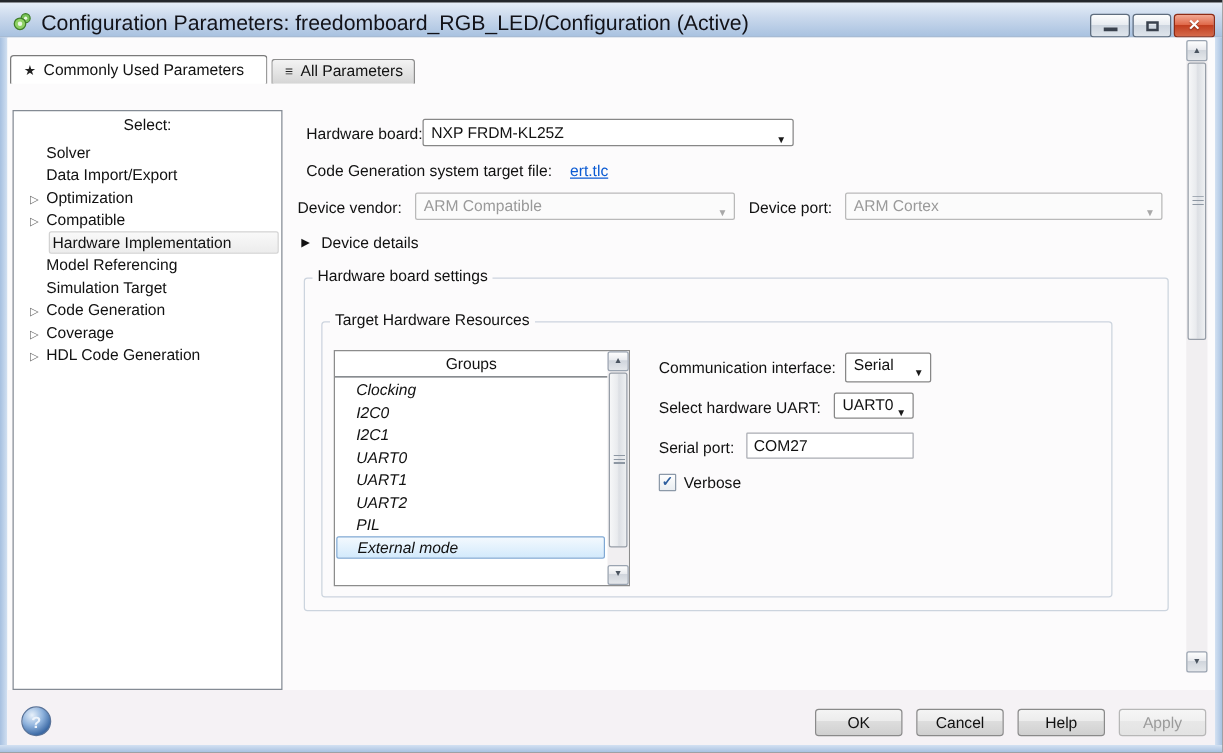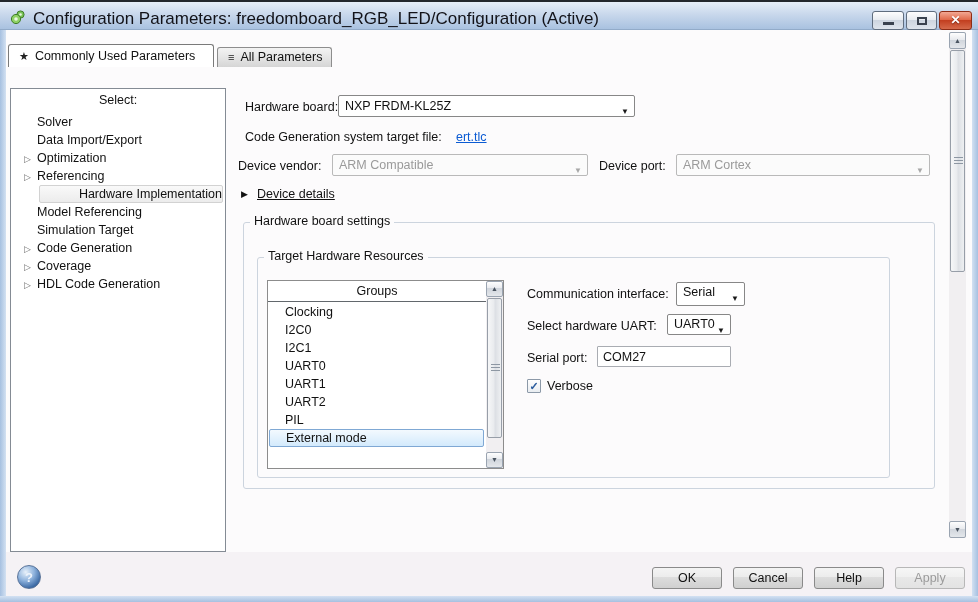--- a/index.html
+++ b/index.html
@@ -45,21 +45,21 @@
   
   .sidebar{position:absolute;left:10px;top:88px;width:216px;height:464px;
     background:#fff;border:1px solid #848b94;}
   .tree-header{height:22px;line-height:22px;text-align:center;font-size:12.5px;color:#111;}
   .tree{list-style:none;margin:2px 0 0 0;padding:0;font-size:12.5px;color:#111;}
   .tree li{position:relative;height:18px;line-height:18px;white-space:nowrap;}
   .tree .tw{display:inline-block;width:13px;margin-left:13px;font-size:9px;color:#6f6f6f;
     text-align:left;}
   .tree li.noexp .tw{visibility:hidden;}
   .tree li.sel{background:linear-gradient(#f9f9f9,#ececec);border:1px solid #d2d2d2;
-    border-radius:2px;margin:0 2px 0 28px;line-height:16px;text-align:right;}
+    border-radius:2px;margin:0 2px 0 28px;line-height:16px;}
   .tree li.sel .lb{padding-left:2px;}
 
   
   .lbl{position:absolute;font-size:12.5px;color:#111;white-space:nowrap;}
   .cb{position:absolute;height:22px;background:#fff;border:1px solid #878787;border-radius:2px;
     font-size:12.5px;color:#111;line-height:20px;padding:0 18px 0 6px;white-space:nowrap;}
   .cb .arr{position:absolute;right:5px;top:6px;font-size:8px;color:#1a1a1a;}
   .cb.dis{background:#fbfbfb;border-color:#b9b9b9;color:#9a9a9a;}
   .cb.dis .arr{color:#a8a8a8;}
   .link{position:absolute;font-size:12.5px;color:#0b5bd3;text-decoration:underline;cursor:pointer;}
@@ -68,21 +68,21 @@
   .groupbox{position:absolute;border:1px solid #ccd4de;border-radius:3px;}
   .gb-label{position:absolute;font-size:12.5px;color:#111;background:#fcfbfc;padding:0 4px;
     white-space:nowrap;}
 
   
   .glist{position:absolute;left:267px;top:280px;width:237px;height:189px;
     background:#fff;border:1px solid #8c8c8c;}
   .glist-header{height:21px;line-height:20px;text-align:center;font-size:12.5px;color:#111;
     border-bottom:1px solid #62676c;margin-right:17px;}
   .glist ul{list-style:none;margin:1px 0 0 0;padding:0;font-size:12.5px;color:#111;}
-  .glist li{height:18px;line-height:18px;padding-left:17px;white-space:nowrap;}
+  .glist li{height:18px;line-height:18px;padding-left:17px;white-space:nowrap;font-style:italic;}
   .glist li.sel{background:linear-gradient(#f3f9fe,#d3eafc);border:1px solid #7fa8d4;
     border-radius:2px;margin:0 19px 0 1px;padding-left:16px;line-height:16px;}
 
   
   .sb{position:absolute;background:#f1eff1;}
   .sb-btn{position:absolute;left:0;width:100%;border:1px solid #9aa4b1;border-radius:2px;
     background:linear-gradient(#fefefe,#e8eaee 45%,#d0d5dc 46%,#e4e7eb);
     text-align:center;color:#4a5460;}
   .sb-btn span{display:block;font-size:7px;line-height:14px;}
   .sb-thumb{position:absolute;left:1px;width:15px;border:1px solid #979ea8;border-radius:2px;
@@ -147,21 +147,21 @@
   <div class="tab tab-inactive">
     <span class="ticon">≡</span><span>All Parameters</span>
   </div>
 
   <div class="sidebar">
     <div class="tree-header">Select:</div>
     <ul class="tree">
       <li class="noexp"><span class="tw">▷</span><span class="lb">Solver</span></li>
       <li class="noexp"><span class="tw">▷</span><span class="lb">Data Import/Export</span></li>
       <li><span class="tw">▷</span><span class="lb">Optimization</span></li>
-      <li><span class="tw">▷</span><span class="lb">Referencing</span></li>
+      <li><span class="tw">▷</span><span class="lb">Compatible</span></li>
       <li class="sel"><span class="lb">Hardware Implementation</span></li>
       <li class="noexp"><span class="tw">▷</span><span class="lb">Model Referencing</span></li>
       <li class="noexp"><span class="tw">▷</span><span class="lb">Simulation Target</span></li>
       <li><span class="tw">▷</span><span class="lb">Code Generation</span></li>
       <li><span class="tw">▷</span><span class="lb">Coverage</span></li>
       <li><span class="tw">▷</span><span class="lb">HDL Code Generation</span></li>
     </ul>
   </div>
 
   <span class="lbl" style="left:245px;top:100px;">Hardware board:</span>
@@ -178,21 +178,21 @@
     <span>ARM Compatible</span>
     <span class="arr">▼</span>
   </div>
   <span class="lbl" style="left:599px;top:159px;">Device port:</span>
   <div class="cb dis" style="left:676px;top:154px;width:254px;">
     <span>ARM Cortex</span>
     <span class="arr">▼</span>
   </div>
 
   <span class="expander-tri" style="left:241px;top:189px;">▶</span>
-  <span class="lbl" style="left:257px;top:187px;text-decoration:underline;">Device details</span>
+  <span class="lbl" style="left:257px;top:187px;">Device details</span>
 
   <div class="groupbox" style="left:243px;top:222px;width:692px;height:267px;"></div>
   <span class="gb-label" style="left:250px;top:214px;">Hardware board settings</span>
   <div class="groupbox" style="left:257px;top:257px;width:633px;height:221px;"></div>
   <span class="gb-label" style="left:264px;top:249px;">Target Hardware Resources</span>
 
   <div class="glist">
     <div class="glist-header">Groups</div>
     <ul>
       <li>Clocking</li>

